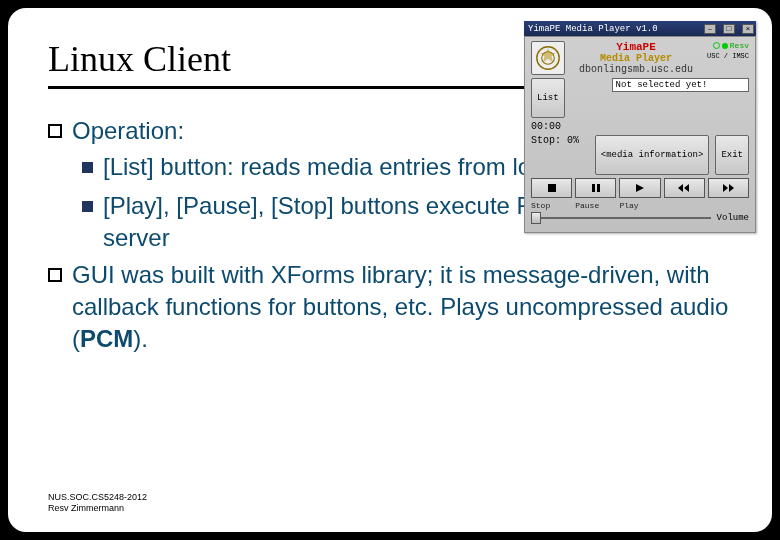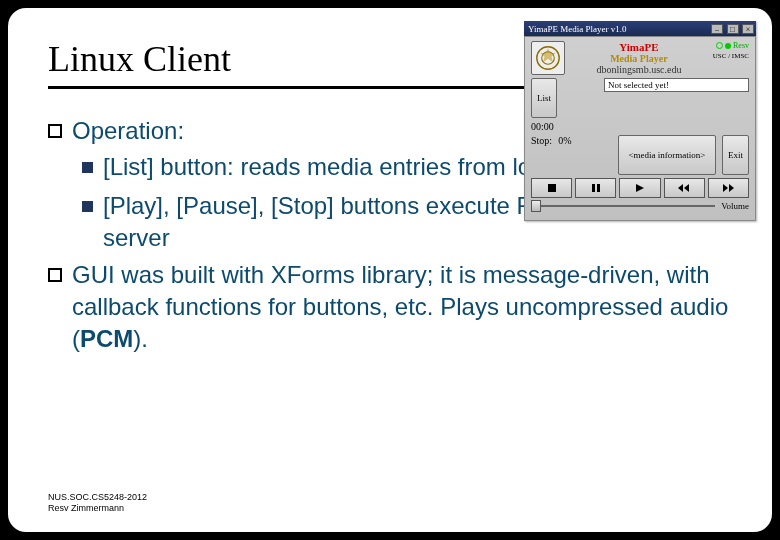--- a/index.html
+++ b/index.html
@@ -62,21 +62,21 @@
     line-height: 1.2;
     color: #000;
   }
 
   
   .player {
     position: absolute;
     top: 13px;
     right: 16px;
     width: 232px;
-    font-family: Liberation Serif, serif;
+    font-family: Liberation Mono, monospace;
     font-size: 10px;
     color: #000;
     box-shadow: 1px 1px 2px rgba(0,0,0,0.3);
   }
   .titlebar {
     background: linear-gradient(#2a3f78, #1a2a52);
     height: 15px;
     display: flex;
     align-items: center;
     justify-content: space-between;
@@ -239,20 +239,27 @@
               <polygon points="12,1 7,5 12,9" fill="#000"></polygon>
             </svg>
         </span>
         <span class="ctrl">
           <svg width="14" height="10">
               <polygon points="2,1 7,5 2,9" fill="#000"></polygon>
               <polygon points="8,1 13,5 8,9" fill="#000"></polygon>
             </svg>
         </span>
       </div>
+      <div class="row ctrl-lbls">
+        <span>Stop</span>
+        <span>Pause</span>
+        <span>Play</span>
+        <span></span>
+        <span></span>
+      </div>
 
       <div class="row slider-row">
         <div class="slider">
           <div class="slider-track"></div>
           <div class="slider-thumb"></div>
         </div>
         <span style="font-size:9px;">Volume</span>
       </div>
     </div>
   </div>

